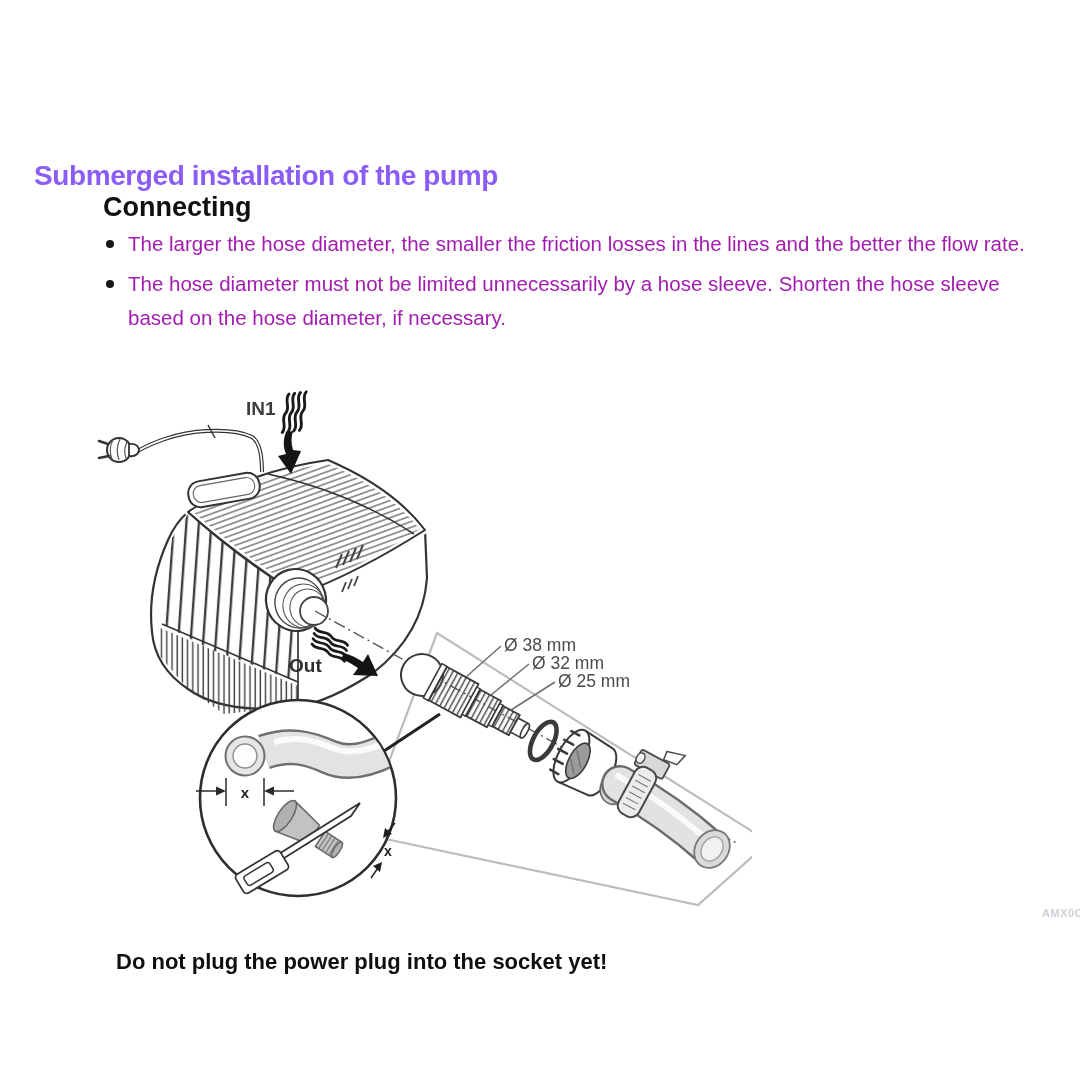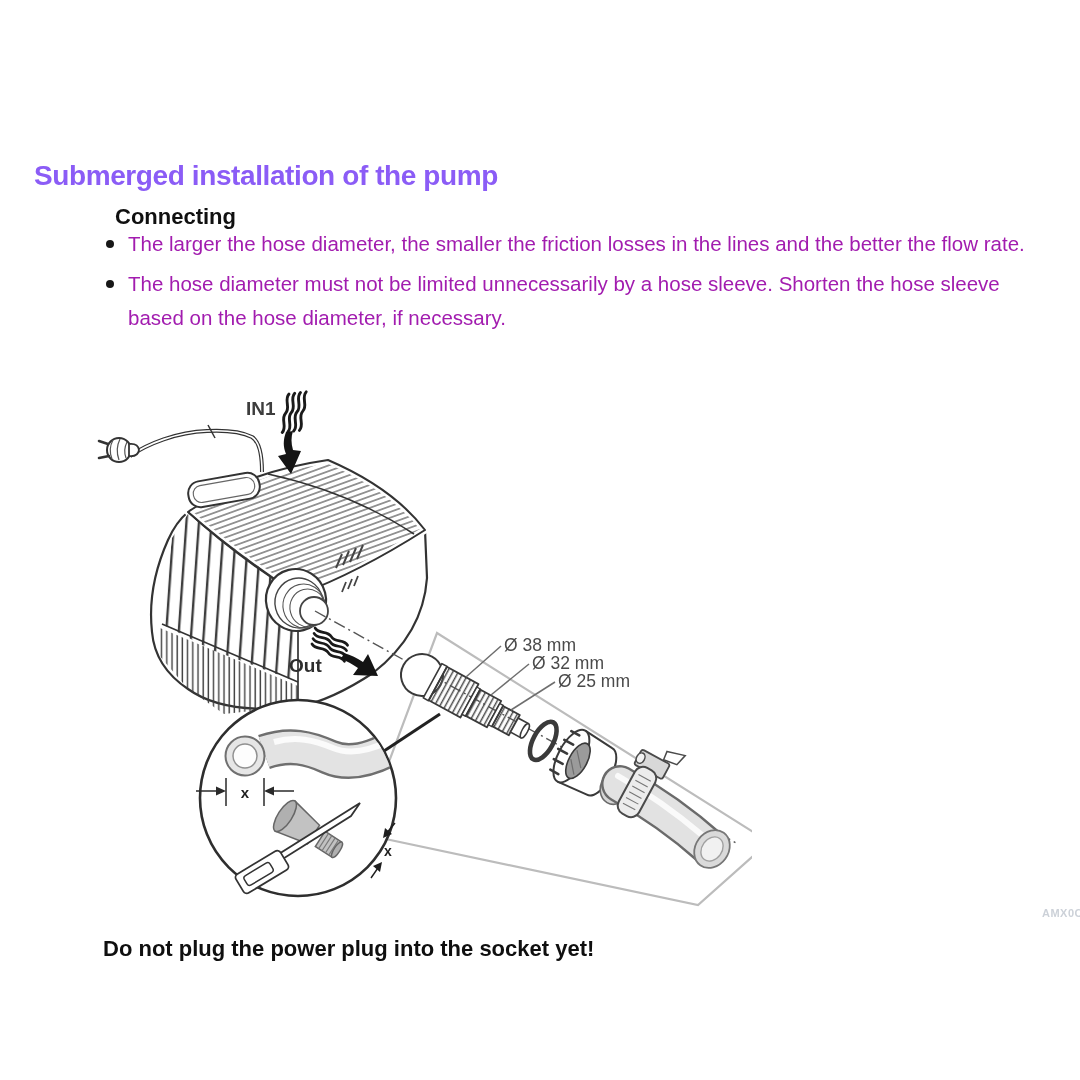--- a/index.html
+++ b/index.html
@@ -7,39 +7,39 @@
     width:1080px;height:1080px;position:relative;overflow:hidden;
     background:#ffffff;
     font-family:"Liberation Sans", sans-serif;
     color:#161616;
   }
   .title{
     position:absolute;left:22px;top:148px;margin:12px;
     font-size:28px;font-weight:700;letter-spacing:-0.4px;color:#8b5cf6;
   }
   .subheading{
-    position:absolute;left:103px;top:192px;margin:12px;
-    font-size:22px;font-weight:700;color:#101010;
+    position:absolute;left:103px;top:192px;margin:0;
+    font-size:27px;font-weight:700;color:#101010;
   }
   .bullets{
     position:absolute;left:103px;top:227px;width:953px;margin:0;padding:0;
     list-style:none;font-size:20.5px;line-height:34px;color:#a21caf;
   }
   .bullets li{position:relative;padding-left:25px;margin:0 0 6px 0;}
   .bullets li .dot{
     position:absolute;left:3px;top:13px;width:8px;height:8px;border-radius:50%;
     background:#181818;
   }
   .figure{position:absolute;left:92px;top:382px;}
   .watermark{
     position:absolute;left:1042px;top:907px;margin:0;
     font-size:11px;font-weight:700;letter-spacing:0.5px;color:#ccd1d8;white-space:nowrap;
   }
   .warning{
-    position:absolute;left:103px;top:936px;margin:0;
+    position:absolute;left:103px;top:936px;margin:13px;
     font-size:22px;font-weight:700;color:#0f0f0f;
   }
   svg text{font-family:"Liberation Sans", sans-serif;}
 </style>
 </head>
 <body>
 
 <div class="page-root">
 
   <h1 class="title">Submerged installation of the pump</h1>

